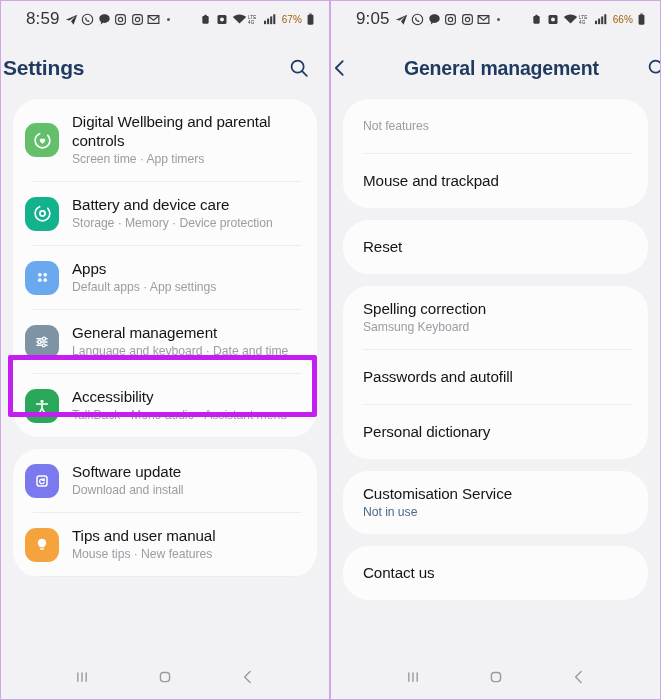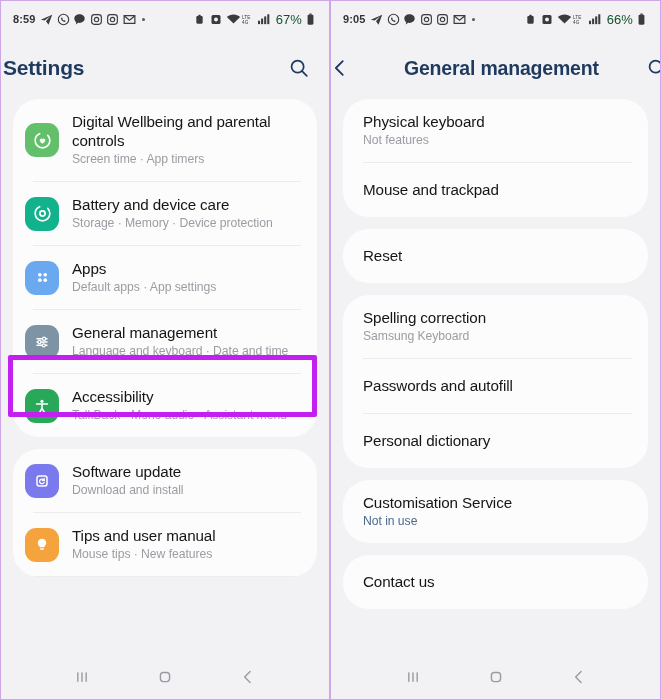--- a/index.html
+++ b/index.html
@@ -28,25 +28,25 @@
   
   .statusbar {
     height: 36px;
     display: flex;
     align-items: center;
     padding: 0 10px 0 12px;
     font-size: 12.5px;
     color: #3a3a3c;
     letter-spacing: .1px;
   }
-  .sb-time { font-size: 11px; color: #333; margin-right: 5px; font-weight: 700; }
+  .sb-time { font-size: 17px; color: #333; margin-right: 5px; font-weight: 400; margin-left: 13px; }
   .sb-left-icons { display: flex; align-items: center; gap: 3.5px; }
   .sb-spacer { flex: 1 1 auto; }
   .sb-right-icons { display: flex; align-items: center; gap: 3px; }
-  .sb-pct { font-size: 13px; color: #14532d; margin: 0 1px 0 2px; }
+  .sb-pct { font-size: 10px; color: #a16207; margin: 0 1px 0 2px; }
   .sbi { width: 13px; height: 13px; display: inline-block; }
   .sbi svg { display: block; }
   .dot-sep { width: 3px; height: 3px; border-radius: 50%; background: #555; display: inline-block; margin-left: 3px; }
 
   
   .header {
     height: 62px;
     display: flex;
     align-items: center;
     padding: 0 16px 0 2px;
@@ -479,21 +479,20 @@
             <line x1="15.6" y1="15.6" x2="20.5" y2="20.5"></line>
           </svg>
       </div>
     </div>
 
     <div class="scroll">
 
       <div class="card">
         <div class="row simple">
           <div class="rtext">
-            <div class="rtitle">Physical keyboard</div>
             <div class="rsub">Not features</div>
           </div>
         </div>
         <div class="divider"></div>
         <div class="row simple">
           <div class="rtext">
             <div class="rtitle">Mouse and trackpad</div>
           </div>
         </div>
       </div>

